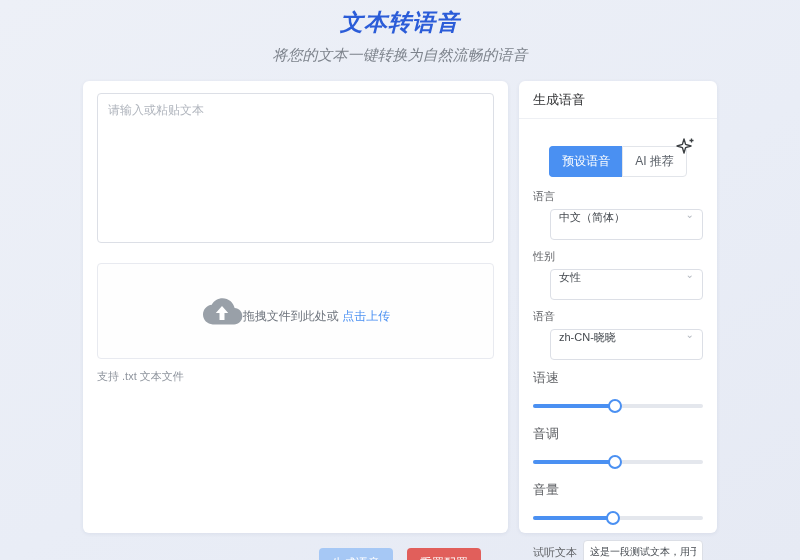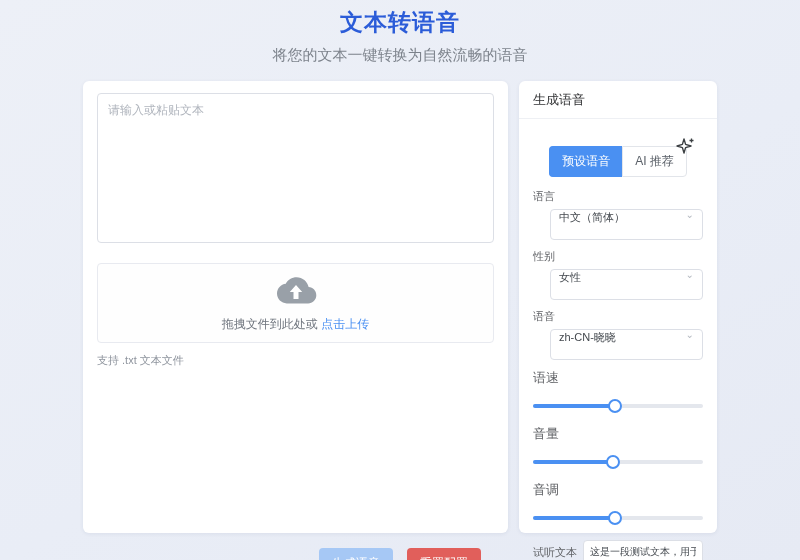--- a/index.html
+++ b/index.html
@@ -3,21 +3,21 @@
 <meta charset="utf-8">
 <style>
   * { margin: 0; padding: 0; box-sizing: border-box; }
   html, body { width: 800px; height: 560px; }
   body {
     font-family: "Liberation Sans", "DejaVu Sans", sans-serif;
     background: linear-gradient(150deg, #edf0f7 0%, #e9edf6 55%, #e6eaf4 100%);
     overflow: hidden;
     color: #303133;
   }
-  .page-header { text-align: center; padding-top: 7px; }
+  .page-header { text-align: center; padding-top: 7px; font-style: italic; }
   .page-title { color: #2b5cd8; font-size: 23px; font-weight: bold; letter-spacing: 1px; }
   .page-subtitle { color: #7d838c; font-size: 15px; margin-top: 8px; }
 
   .main-row { width: 634px; margin: 16px auto 0 auto; display: flex; gap: 11px; }
   .card {
     background: #ffffff; border-radius: 6px;
     box-shadow: 0 1px 4px rgba(30,40,80,0.07);
     height: 452px; display: flex; flex-direction: column;
   }
   .card-left { width: 425px; }
@@ -35,22 +35,22 @@
   .card-body { padding: 12px 14px; flex: 1; display: flex; flex-direction: column; }
 
   
   .text-area {
     width: 100%; height: 150px; resize: none; border: 1px solid #dcdfe6;
     border-radius: 4px; padding: 8px 10px; font-size: 12px; color: #303133;
     font-family: inherit; outline: none;
   }
   .text-area::placeholder { color: #b0b5bd; }
   .upload-zone {
-    margin-top: 20px; height: 80px; border: 1px solid #e8eaf0; border-radius: 4px;
-    display: flex; flex-direction: column; align-items: center; justify-content: center;
+    margin-top: 20px; height: 96px; border: 1px solid #e8eaf0; border-radius: 4px;
+    display: flex; align-items: center; justify-content: center;
     cursor: pointer; background: #fefefe;
   }
   .upload-cloud { width: 42px; height: 32px; position: relative; }
   .upload-text { margin-top: 10px; font-size: 12px; color: #6f757e; }
   .upload-link { color: #4a90f2; cursor: pointer; }
   .upload-hint { margin-top: 10px; font-size: 11px; color: #8f959e; }
 
   
   .tab-group { display: flex; justify-content: center; margin: 15px 0 12px 0; position: relative; }
   .tab {
@@ -175,34 +175,34 @@
       <div class="slider-group">
         <div class="slider-label">语速</div>
         <div class="slider">
           <div class="slider-track"></div>
           <div class="slider-fill" style="width: 48%;"></div>
           <div class="slider-thumb" style="left: 48%;"></div>
         </div>
       </div>
 
       <div class="slider-group">
+        <div class="slider-label">音调</div>
+        <div class="slider">
+          <div class="slider-track"></div>
+          <div class="slider-fill" style="width: 48%;"></div>
+          <div class="slider-thumb" style="left: 48%;"></div>
+        </div>
+      </div>
+
+      <div class="slider-group">
         <div class="slider-label">音量</div>
         <div class="slider">
           <div class="slider-track"></div>
           <div class="slider-fill" style="width: 47%;"></div>
           <div class="slider-thumb" style="left: 47%;"></div>
-        </div>
-      </div>
-
-      <div class="slider-group">
-        <div class="slider-label">音调</div>
-        <div class="slider">
-          <div class="slider-track"></div>
-          <div class="slider-fill" style="width: 48%;"></div>
-          <div class="slider-thumb" style="left: 48%;"></div>
         </div>
       </div>
 
       <div class="preview-row">
         <span class="preview-label">试听文本</span>
         <input class="preview-input" value="这是一段测试文本，用于试听语音效果。" style="">
       </div>
 
       <button class="listen-btn">
         <svg width="11" height="11" viewBox="0 0 16 16">

